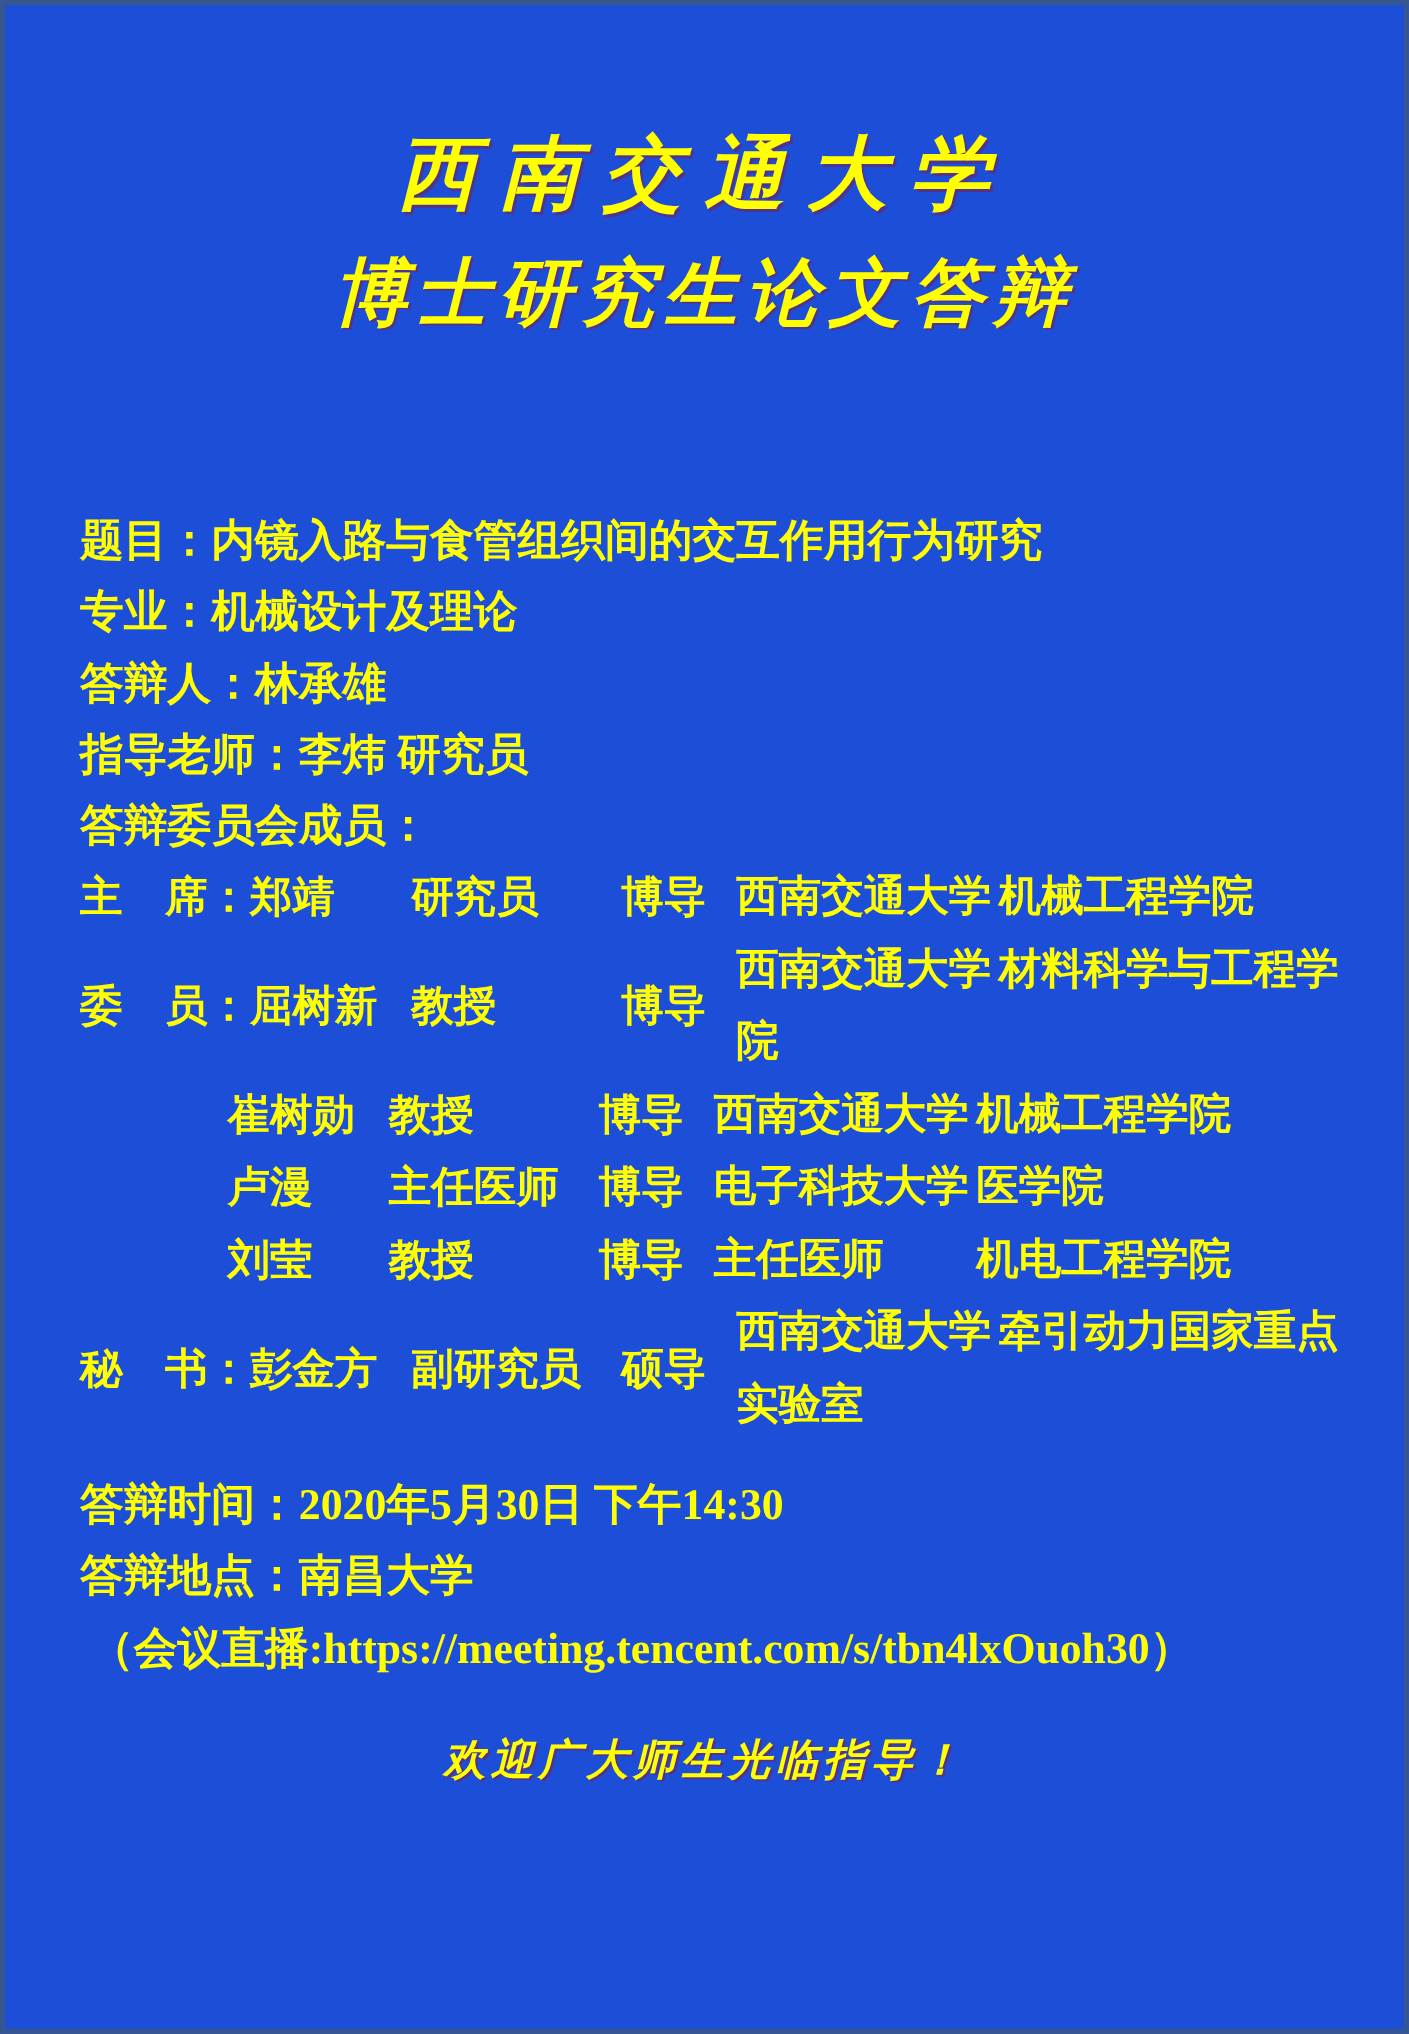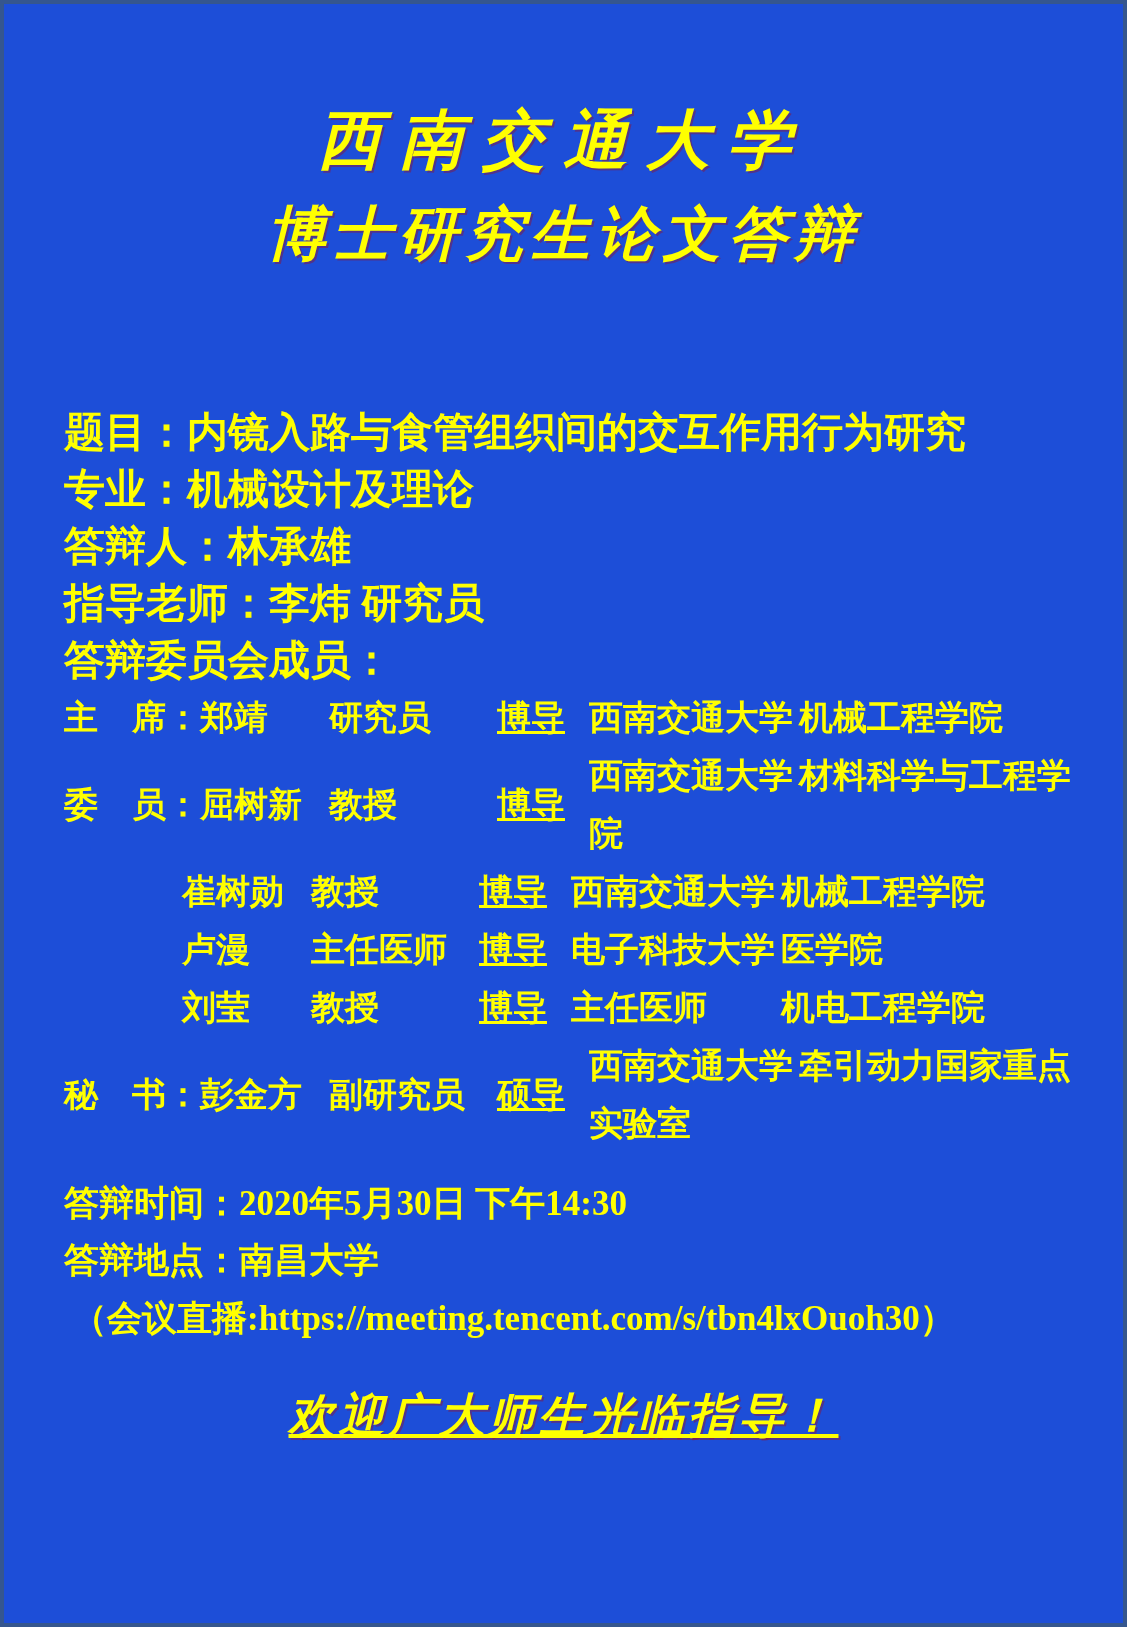--- a/index.html
+++ b/index.html
@@ -38,21 +38,21 @@
   }
   .title-line2 {
     font-size: 59px;
     line-height: 88px;
     letter-spacing: 7px;
     margin-top: 6px;
   }
   
   .info {
     margin: 126px 30px 0 60px;
-    font-size: 41px;
+    font-size: 35px;
   }
   .info-line {
     height: 57px;
     display: flex;
     align-items: center;
     white-space: nowrap;
   }
   .info-line .label { flex: 0 0 auto; }
   .info-line .value { flex: 0 0 auto; }
   
@@ -61,21 +61,21 @@
     font-size: 34px;
   }
   .c-row {
     display: flex;
     align-items: center;
     min-height: 57px;
   }
   .c-role  { flex: 0 0 118px; white-space: nowrap; }
   .c-name  { flex: 0 0 129px; white-space: nowrap; }
   .c-title { flex: 0 0 168px; white-space: nowrap; }
-  .c-ment  { flex: 0 0  92px; white-space: nowrap; text-decoration: underline; }
+  .c-ment  { flex: 0 0  92px; white-space: nowrap; }
   .c-org   { flex: 1 1 auto; line-height: 58px; }
   .c-univ  {
     display: inline-block;
     width: 210px;
     vertical-align: top;
     white-space: nowrap;
   }
   
   .schedule {
     margin: 22px 30px 0 60px;
@@ -89,23 +89,22 @@
     margin-left: 8px;
     white-space: nowrap;
     font-size: 35px;
   }
   
   .footer {
     margin-top: 38px;
     text-align: center;
   }
   .welcome {
-    font-size: 46px;
+    font-size: 34px;
     letter-spacing: 4px;
-    text-decoration: underline;
   }
 </style>
 </head>
 <body>
 
 <div class="poster">
 
   <div class="header">
     <div class="callig title-line1">西南交通大学</div>
     <div class="callig title-line2">博士研究生论文答辩</div>

